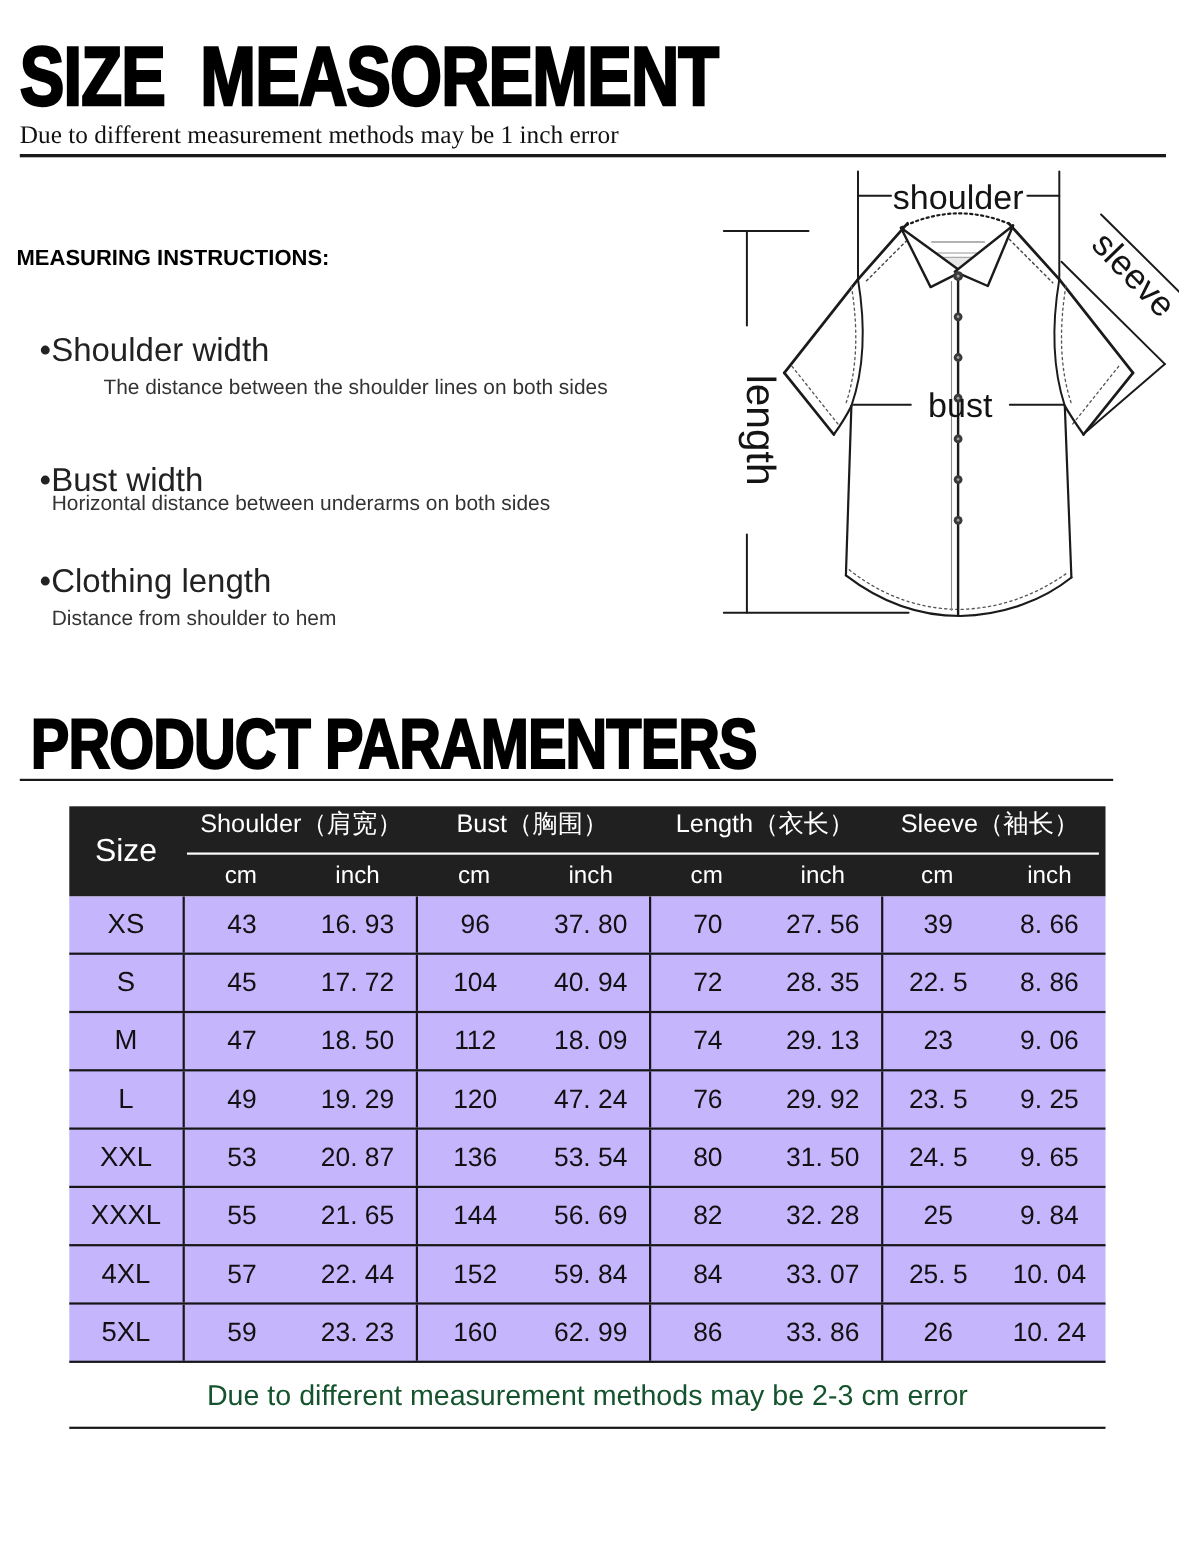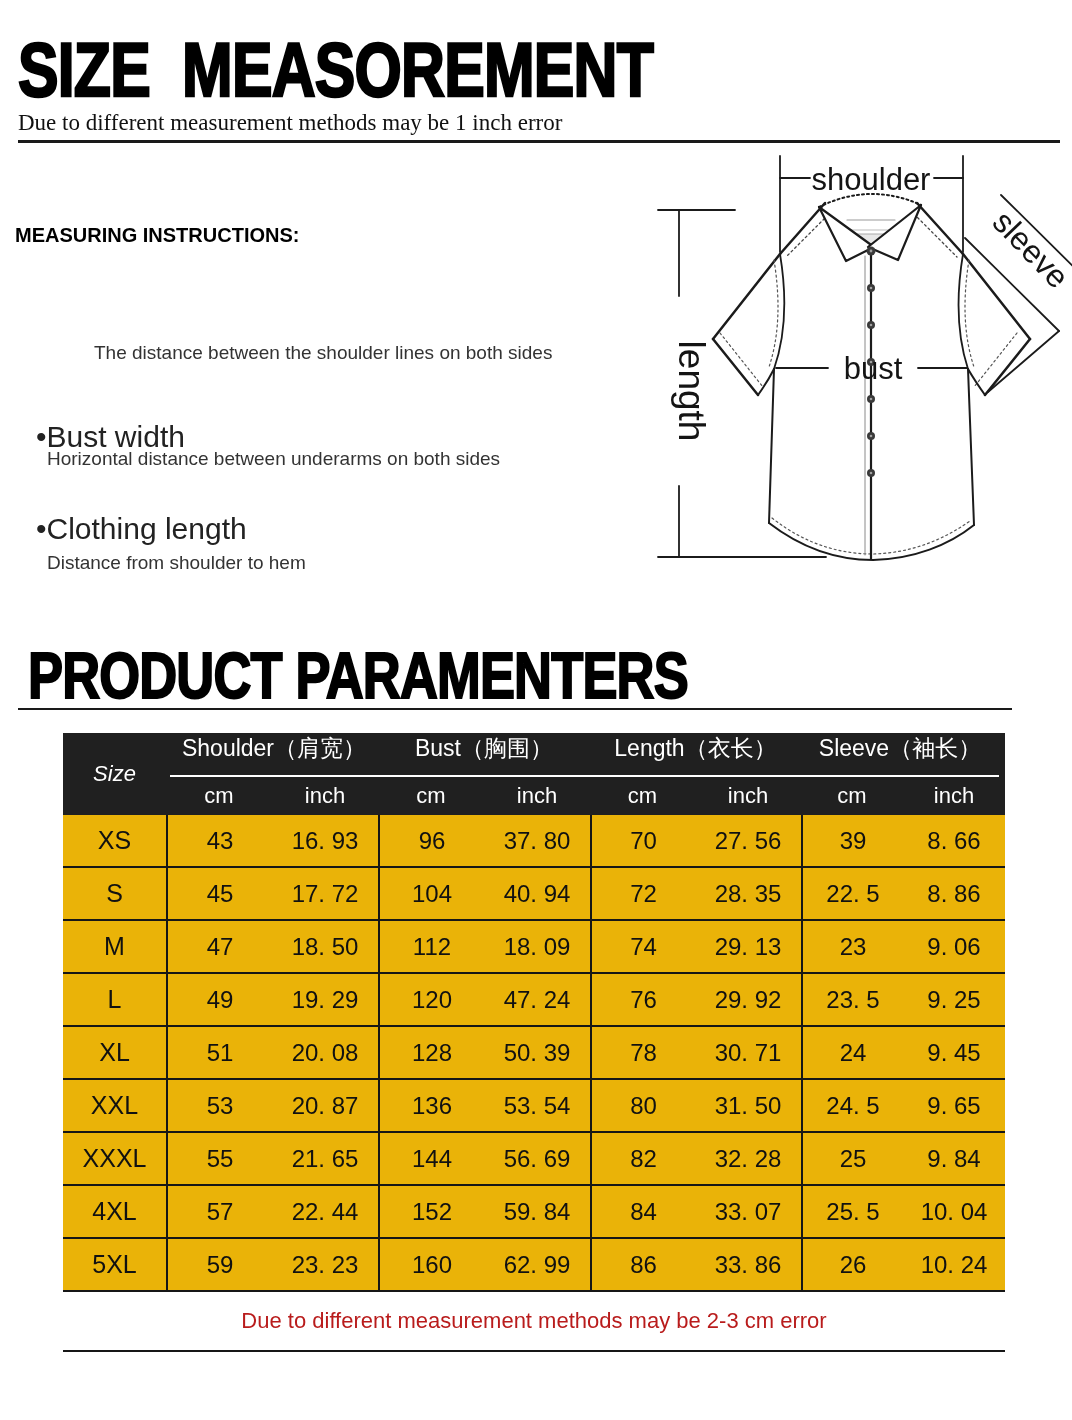--- a/index.html
+++ b/index.html
@@ -30,51 +30,52 @@
   
   .h2{position:absolute;left:28px;top:644px;font-size:64px;line-height:1;font-weight:700;
       letter-spacing:-1px;white-space:pre;transform:scaleX(0.82);transform-origin:left top;
       -webkit-text-stroke:2px #000;color:#000;}
   #rule-mid{left:18px;top:708px;width:994px;height:2px;}
 
   
   #size-table{position:absolute;left:63px;top:733px;width:942px;}
   .thead{height:82px;background:#202020;color:#fff;display:flex;}
   .size-hcell{width:103px;display:flex;align-items:center;justify-content:center;
-      font-size:22px;font-style:italic;}
+      font-size:29px;}
   .hgroups{flex:1;display:flex;flex-direction:column;}
   .grow{height:44px;display:flex;align-items:flex-start;border-bottom:2px solid #fff;
       box-sizing:border-box;margin:0 6px 0 4px;}
   .gcell{display:flex;align-items:center;justify-content:center;font-size:23px;}
   .g0{width:208px;} .g1{width:212px;} .g2{width:211px;} .g3{width:198px;}
   .urow{flex:1;display:flex;}
   .ucell{display:flex;align-items:center;justify-content:center;font-size:22px;}
-  .tbody{background:#eab308;}
+  .tbody{background:#c4b5fd;}
   .trow{display:flex;height:53px;border-bottom:2px solid #161616;box-sizing:border-box;}
   .cell{display:flex;align-items:center;justify-content:center;font-size:24px;color:#111;
       box-sizing:border-box;}
   .c0{width:103px;font-size:25px;}
   .c1{width:106px;} .c2{width:106px;} .c3{width:106px;} .c4{width:106px;}
   .c5{width:105px;} .c6{width:106px;} .c7{width:102px;} .c8{width:102px;}
   .vline{border-left:2px solid #161616;}
   .u1{width:106px;} .u2{width:106px;} .u3{width:106px;} .u4{width:106px;}
   .u5{width:105px;} .u6{width:106px;} .u7{width:102px;} .u8{width:102px;}
   .note-row{height:60px;display:flex;align-items:center;justify-content:center;
-      border-bottom:2px solid #161616;box-sizing:border-box;font-size:22px;color:#b91c1c;}
+      border-bottom:2px solid #161616;box-sizing:border-box;font-size:26px;color:#14532d;}
 </style>
 </head>
 <body>
 
 <div id="page">
 
   <div class="h1">SIZE  MEASOREMENT</div>
   <div class="subtitle">Due to different measurement methods may be 1 inch error</div>
   <div class="rule" id="rule-top"></div>
 
   <div class="instr-title">MEASURING INSTRUCTIONS:</div>
+  <div class="term" id="term-1">•Shoulder width</div>
   <div class="desc" id="desc-1">The distance between the shoulder lines on both sides</div>
   <div class="term" id="term-2">•Bust width</div>
   <div class="desc" id="desc-2">Horizontal distance between underarms on both sides</div>
   <div class="term" id="term-3">•Clothing length</div>
   <div class="desc" id="desc-3">Distance from shoulder to hem</div>
 
   <svg id="diagram" viewBox="0 0 450 460">
     <g stroke="#1b1b1b" fill="none" stroke-linecap="round" stroke-linejoin="round">
 
       <path d="M197,67 Q248,42 299,65" stroke-width="2" stroke-dasharray="2,3"></path>
@@ -221,31 +222,20 @@
           <div class="cell c1 vline">49</div>
           <div class="cell c2">19. 29</div>
           <div class="cell c3 vline">120</div>
           <div class="cell c4">47. 24</div>
           <div class="cell c5 vline">76</div>
           <div class="cell c6">29. 92</div>
           <div class="cell c7 vline">23. 5</div>
           <div class="cell c8">9. 25</div>
         </div>
         <div class="trow">
-          <div class="cell c0">XL</div>
-          <div class="cell c1 vline">51</div>
-          <div class="cell c2">20. 08</div>
-          <div class="cell c3 vline">128</div>
-          <div class="cell c4">50. 39</div>
-          <div class="cell c5 vline">78</div>
-          <div class="cell c6">30. 71</div>
-          <div class="cell c7 vline">24</div>
-          <div class="cell c8">9. 45</div>
-        </div>
-        <div class="trow">
           <div class="cell c0">XXL</div>
           <div class="cell c1 vline">53</div>
           <div class="cell c2">20. 87</div>
           <div class="cell c3 vline">136</div>
           <div class="cell c4">53. 54</div>
           <div class="cell c5 vline">80</div>
           <div class="cell c6">31. 50</div>
           <div class="cell c7 vline">24. 5</div>
           <div class="cell c8">9. 65</div>
         </div>

